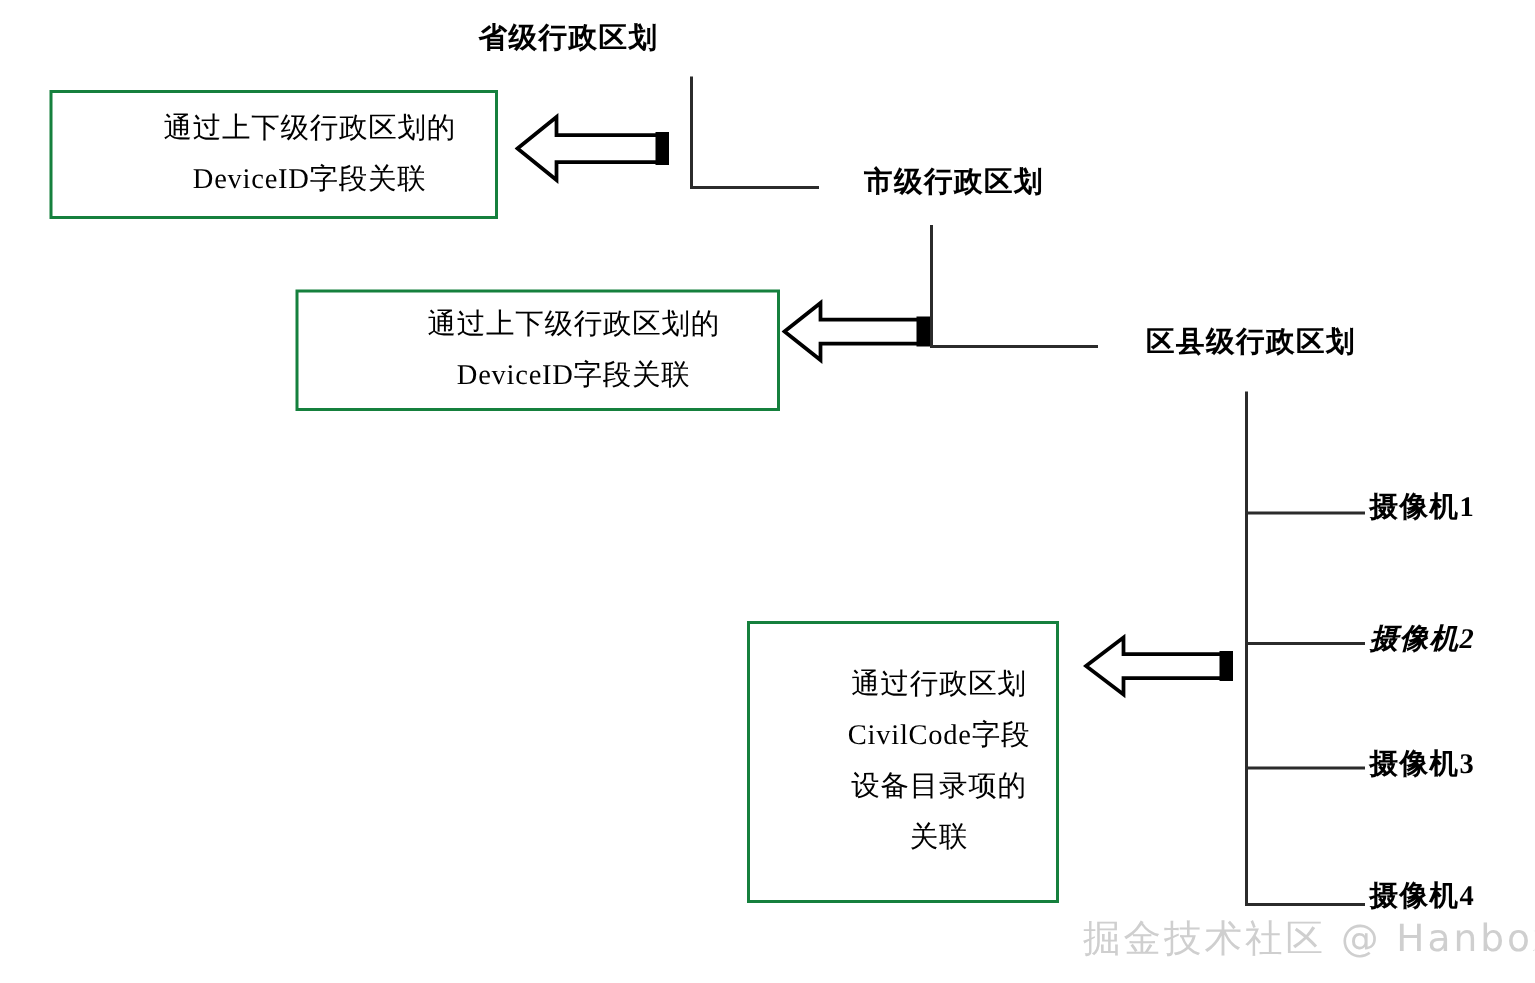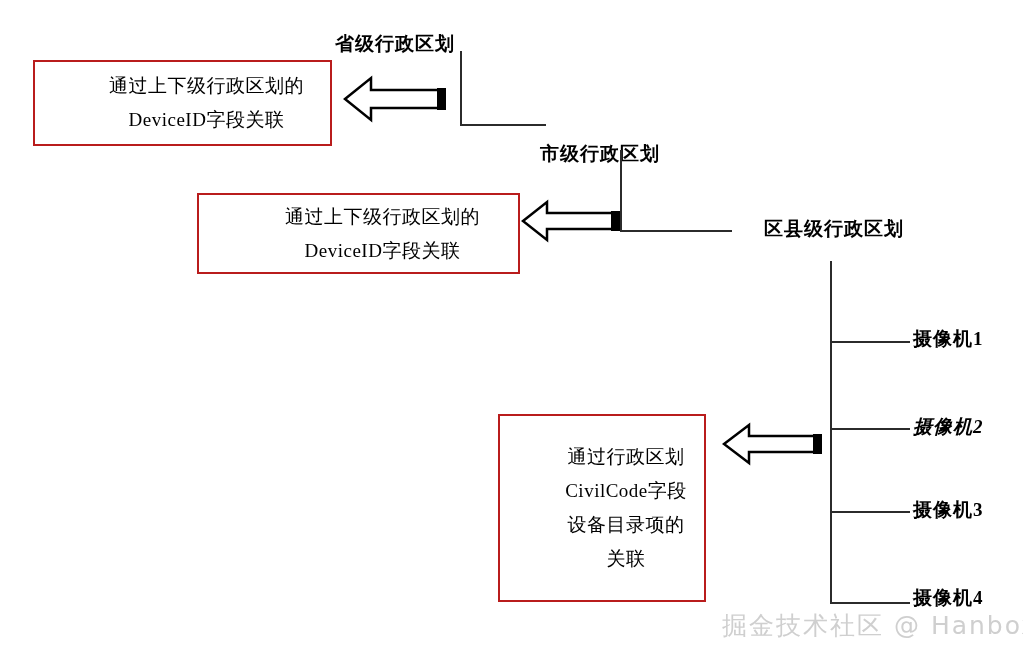--- a/index.html
+++ b/index.html
@@ -12,21 +12,21 @@
     width: 1023px;
     height: 655px;
     background: #ffffff;
     overflow: hidden;
     font-family: "Liberation Serif", "DejaVu Serif", serif;
     color: #000000;
   }
   .node-box {
     position: absolute;
     box-sizing: border-box;
-    border: 2px solid #b91c1c;
+    border: 2px solid #15803d;
     background: #ffffff;
     display: flex;
     flex-direction: column;
     justify-content: center;
     align-items: center;
     padding-left: 48px;
   }
   .node-box .line {
     display: block;
     white-space: nowrap;
@@ -82,22 +82,22 @@
     <span class="line">DeviceID字段关联</span>
   </div>
 
   <div class="node-box" id="box3" style="left: 498px; top: 414px; width: 208px; height: 188px;">
     <span class="line">通过行政区划</span>
     <span class="line">CivilCode字段</span>
     <span class="line">设备目录项的</span>
     <span class="line">关联</span>
   </div>
 
-  <div class="label" id="lbl-province" style="left: 335px; top: 16px; margin-top: 18px;">省级行政区划</div>
-  <div class="label" id="lbl-city" style="left: 540px; top: 112px; margin-top: 32px;">市级行政区划</div>
+  <div class="label" id="lbl-province" style="left: 319px; top: 16px;">省级行政区划</div>
+  <div class="label" id="lbl-city" style="left: 576px; top: 112px;">市级行政区划</div>
   <div class="label" id="lbl-district" style="left: 735px; top: 219px; padding-left: 29px;">区县级行政区划</div>
   <div class="label" id="lbl-cam1" style="left: 913px; top: 329px;">摄像机1</div>
   <div class="label" id="lbl-cam2" style="left: 913px; top: 417px; font-style: italic;">摄像机2</div>
   <div class="label" id="lbl-cam3" style="left: 913px; top: 500px;">摄像机3</div>
   <div class="label" id="lbl-cam4" style="left: 913px; top: 588px;">摄像机4</div>
 
   <div class="vline" id="prov-v" style="left: 460px; top: 51px; height: 75px;"></div>
   <div class="hline" id="prov-h" style="left: 460px; top: 124px; width: 86px;"></div>
 
   <div class="vline" id="city-v" style="left: 620px; top: 150px; height: 82px;"></div>

